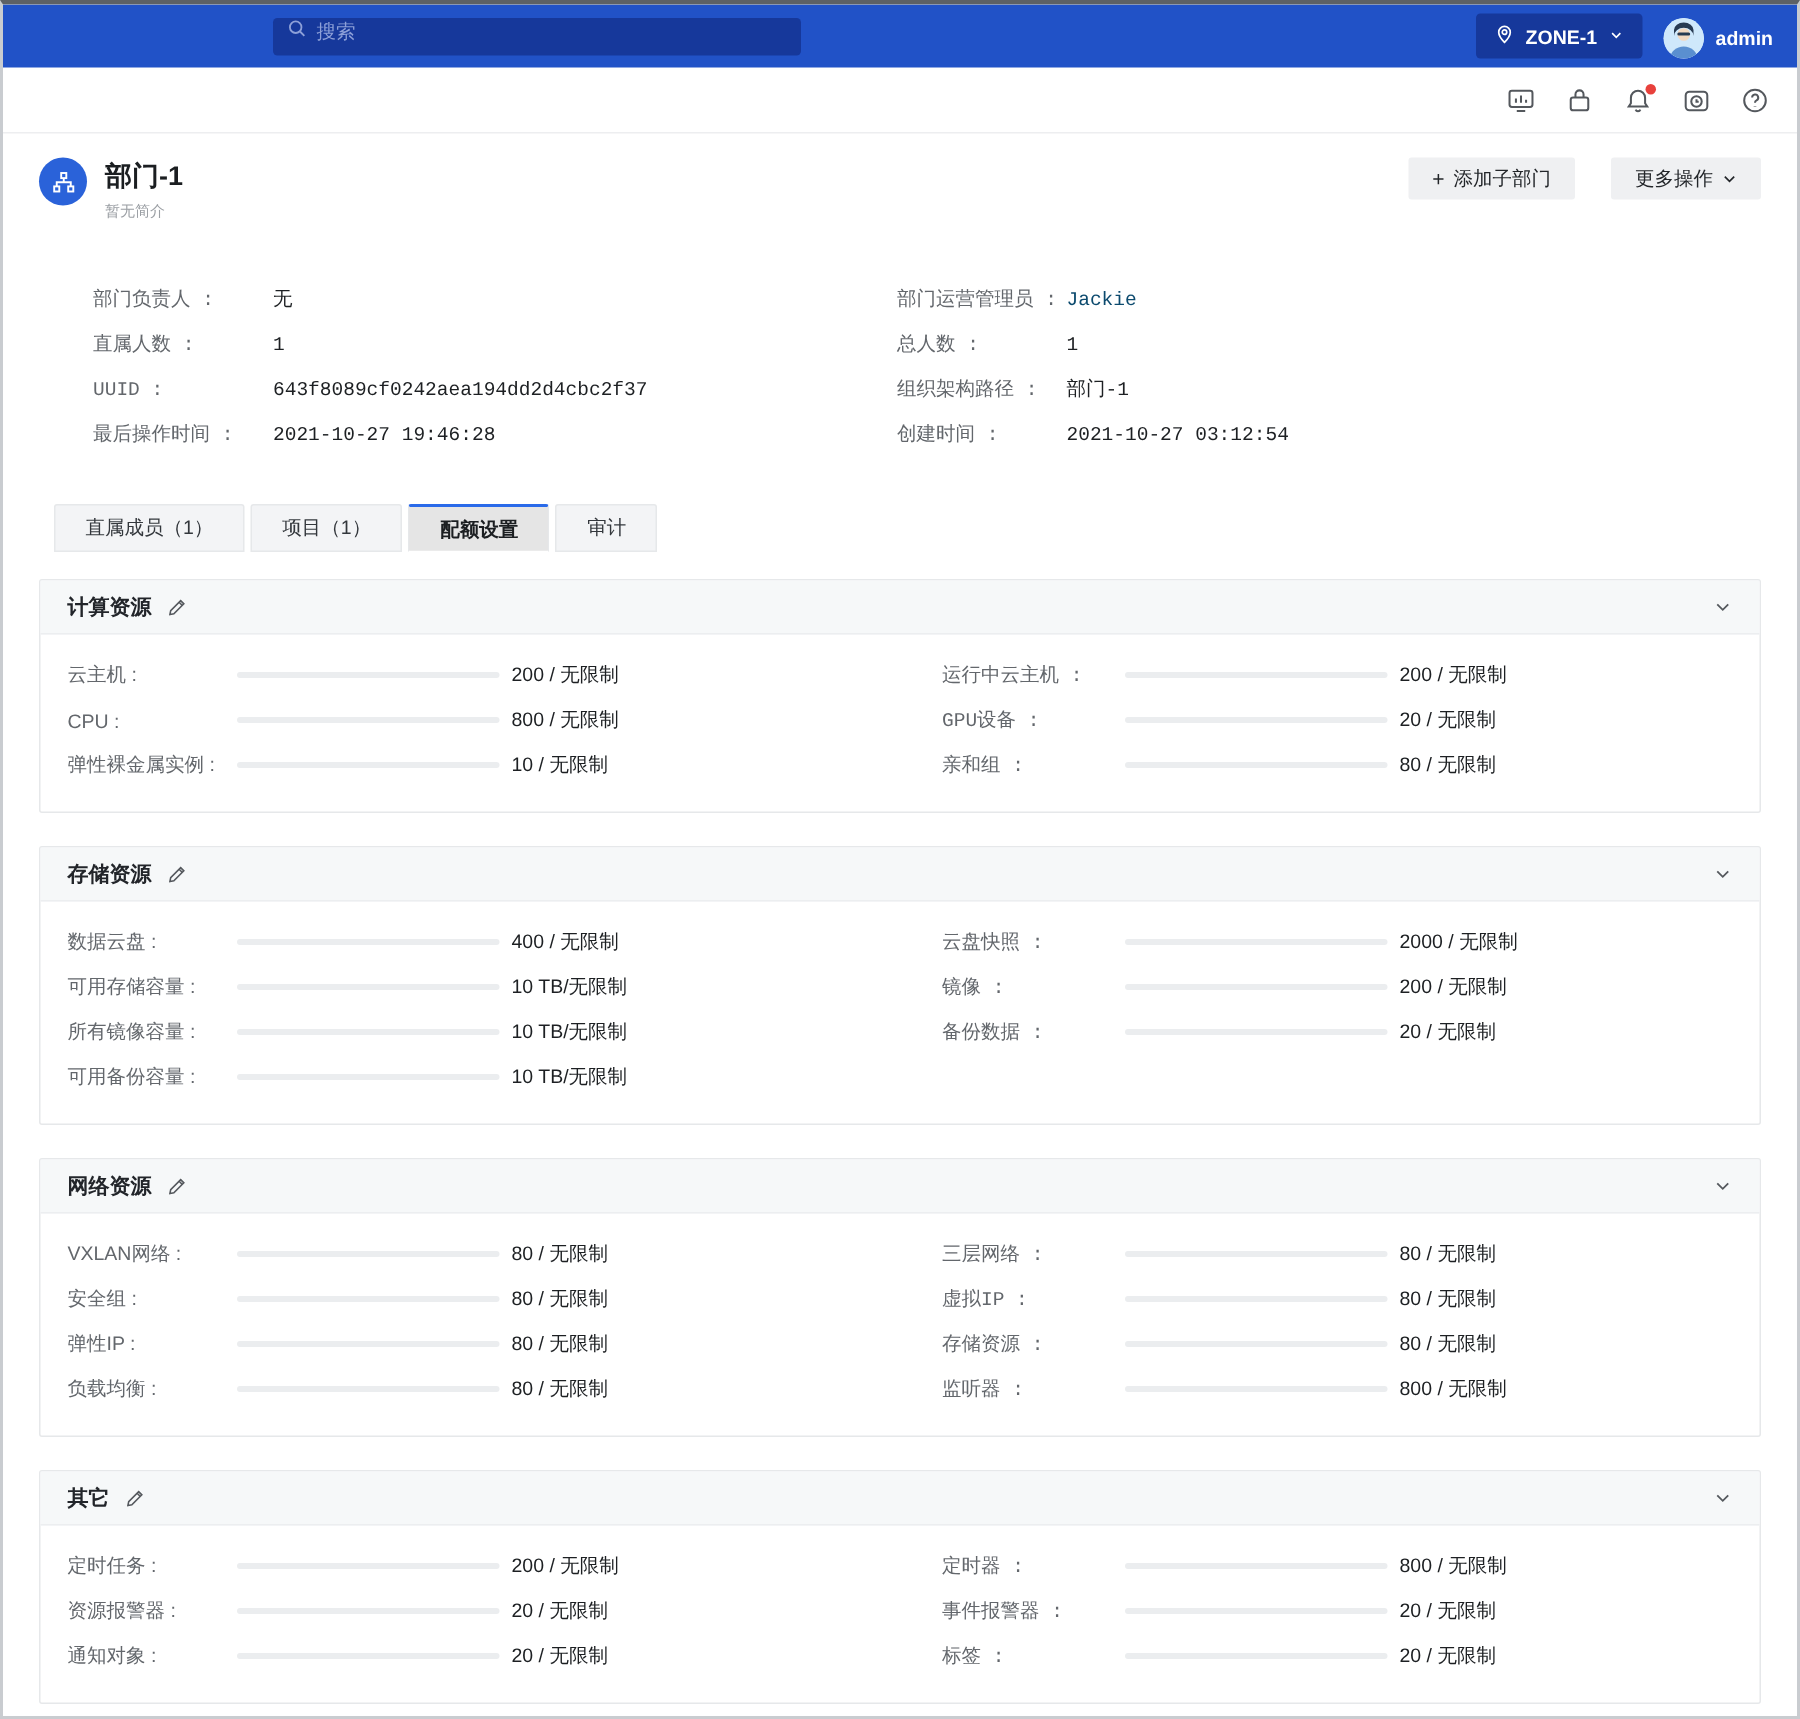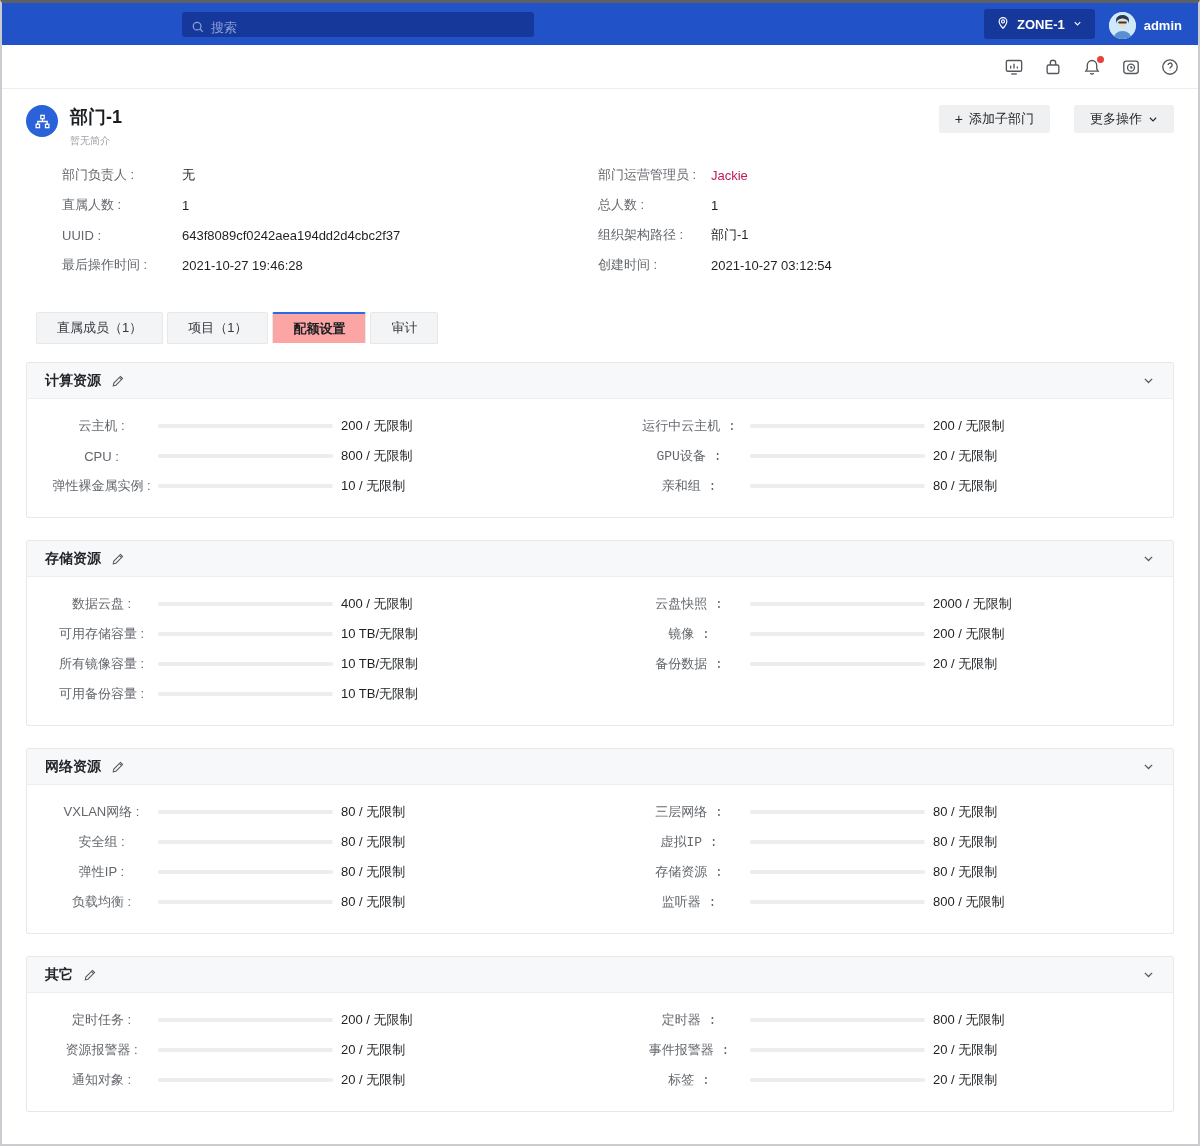--- a/index.html
+++ b/index.html
@@ -4,21 +4,21 @@
 <style>
   * { box-sizing: border-box; margin: 0; padding: 0; }
   html,body { width:1200px; height:1146px; }
   body { font-family: "Liberation Sans", "DejaVu Sans", sans-serif; background:#fff; }
   .app { position:relative; width:1200px; height:1146px; background:#fff; overflow:hidden;
          border:2px solid #c9ccd0; border-top:3px solid #5d6165; }
 
   
   .topbar { height:42px; background:#2152c7; display:flex; align-items:center; padding:0 16px 0 180px; }
   .search-box { width:352px; height:25px; background:#16389b; border-radius:3px; display:flex;
-                align-items:flex-end; padding:0 9px; color:#8fa2d9; color:#8da0d8; font-size:13px; gap:6px; cursor:text; }
+                align-items:flex-start; padding:0 9px; color:#8fa2d9; color:#8da0d8; font-size:13px; gap:6px; cursor:text; }
   .search-box svg { flex:none; }
   .topbar-right { margin-left:auto; display:flex; align-items:flex-end; gap:14px; }
   .zone-select { height:30px; background:#16389b; border-radius:3px; color:#fff; font-size:13px; font-weight:600;
                  display:flex; align-items:center; gap:7px; padding:0 12px; cursor:pointer; }
   .user-menu { display:flex; align-items:center; gap:8px; color:#fff; font-size:13px; font-weight:600; cursor:pointer; }
   .avatar { width:27px; height:27px; border-radius:50%; background:#cfe8fb; overflow:hidden; display:flex; align-items:flex-end; justify-content:center; }
 
   
   .iconbar { height:44px; display:flex; align-items:center; justify-content:flex-end; gap:19px;
              padding-right:18px; border-bottom:1px solid #edeef0; color:#54585d; }
@@ -30,46 +30,46 @@
   .title-row { display:flex; align-items:flex-start; }
   .dept-icon { width:32px; height:32px; border-radius:50%; background:#2a62d9; display:flex; align-items:center; justify-content:center; flex:none; }
   .title-block { margin-left:12px; }
   .page-title { font-size:18px; font-weight:700; color:#1b1e21; line-height:24px; }
   .page-subtitle { font-size:10px; color:#9b9fa4; margin-top:5px; }
   .actions { margin-left:auto; display:flex; gap:24px; }
   .btn { height:28px; background:#eff0f2; border:none; border-radius:2px; padding:0 16px;
          font-size:13px; color:#23262a; display:flex; align-items:center; gap:6px; cursor:pointer;
          font-family:inherit; }
   .btn .plus { font-size:14px; }
-  .info-grid { margin-top:12px; display:grid; grid-template-columns:560px 1fr; row-gap:0; }
+  .info-grid { margin-top:36px; display:grid; grid-template-columns:560px 1fr; row-gap:0;font-family:Liberation Mono, monospace; }
   .info-col { display:flex; flex-direction:column; }
   .info-row { display:flex; align-items:center; height:30px; font-size:13px; }
   .info-col.left .info-row { padding-left:36px; }
   .info-col.right .info-row { padding-left:12px; }
   .info-label { color:#63676c; }
   .info-col.left .info-label { width:120px; flex:none; }
   .info-col.right .info-label { width:113px; flex:none; }
   .info-value { color:#1d2023; }
-  .info-value.link { color:#be185d; cursor:pointer; }
+  .info-value.link { color:#0c4a6e; cursor:pointer; }
 
   
   .tabs { margin:14px 34px 0; display:flex; gap:4px; }
   .tab { height:32px; padding:0 20px; display:flex; align-items:center; font-size:13px; color:#33373c;
          background:#f3f4f6; border:1px solid #e6e8ea; border-radius:2px 2px 0 0; cursor:pointer; }
-  .tab.active { background:#fca5a5; border-top:2px solid #2a6ae9; border-bottom-color:#fff; font-weight:700; color:#1b1e21; }
+  .tab.active { background:#e5e5e5; border-top:2px solid #2a6ae9; border-bottom-color:#fff; font-weight:700; color:#1b1e21; }
 
   
   .sections { padding:18px 24px 0; }
   .card { border:1px solid #e6e8ea; border-radius:2px; margin-bottom:22px; background:#fff; }
   .card-header { height:36px; background:#f6f8f9; border-bottom:1px solid #eceef0; display:flex;
                  align-items:center; padding:0 18px; }
   .card-title { font-size:14px; font-weight:700; color:#22252a; }
   .edit-icon { margin-left:10px; color:#55595e; display:flex; cursor:pointer; }
   .collapse-icon { margin-left:auto; color:#55595e; display:flex; cursor:pointer; }
-  .card-body { display:grid; grid-template-columns:1fr 1fr; padding:12px 0 16px; align-items:start;text-align:center; }
+  .card-body { display:grid; grid-template-columns:1fr 1fr; padding:12px 0 16px; align-items:start; }
   .qcol { display:flex; flex-direction:column; }
   .quota-row { display:flex; align-items:center; height:30px; font-size:13px; }
   .qcol.left .quota-row { padding-left:18px; }
   .qcol.right .quota-row { padding-left:28px; }
   .quota-label { color:#63676c; flex:none; }
   .qcol.left .quota-label { width:113px; }
   .qcol.right .quota-label { width:122px;font-family:Liberation Mono, monospace; }
   .quota-bar { width:175px; height:4px; border-radius:2px; background:#ebedef; flex:none; margin-right:8px; }
   .quota-value { color:#1d2023; white-space:nowrap; }
 </style>

